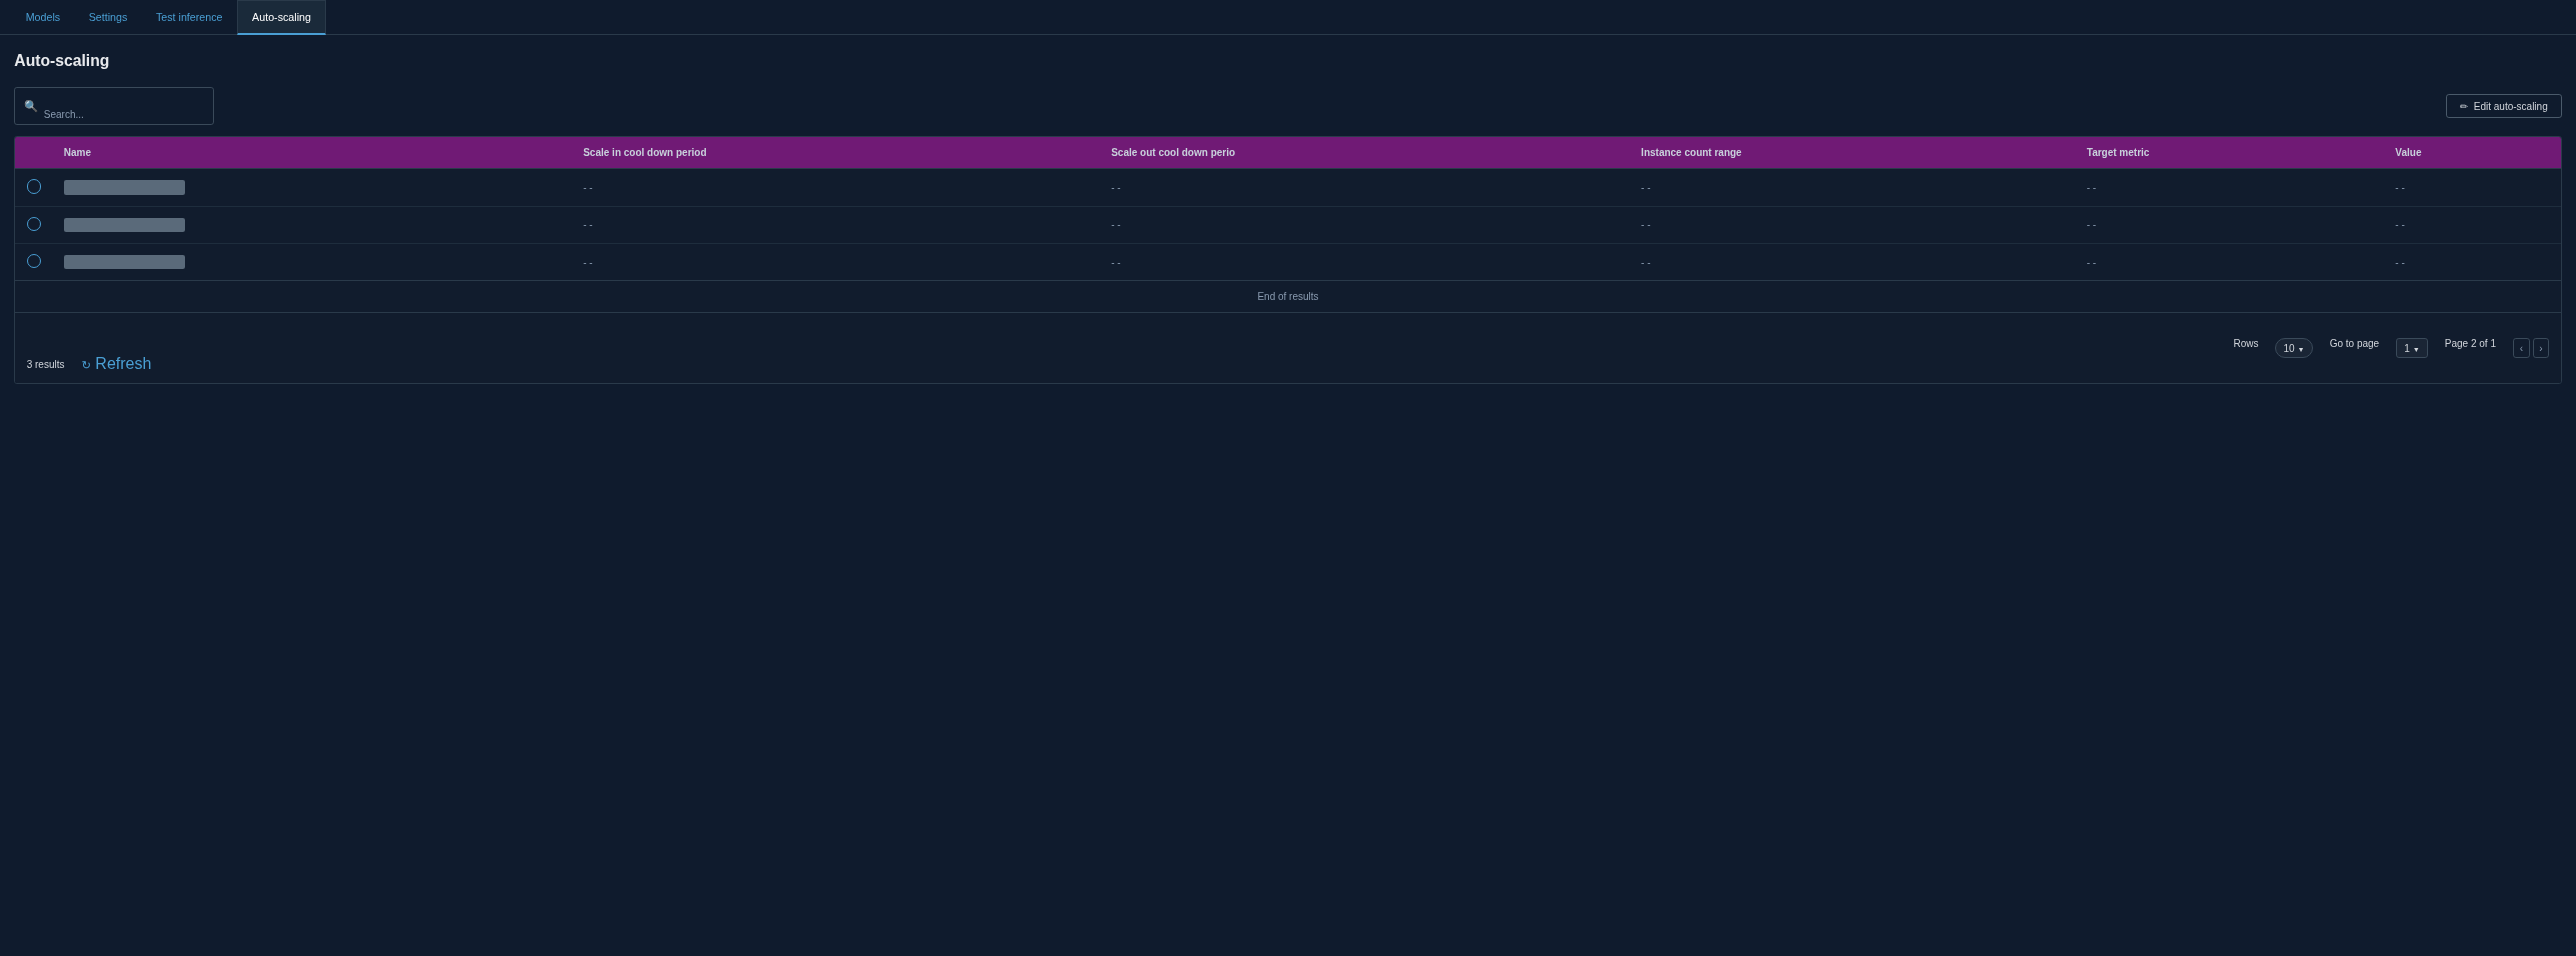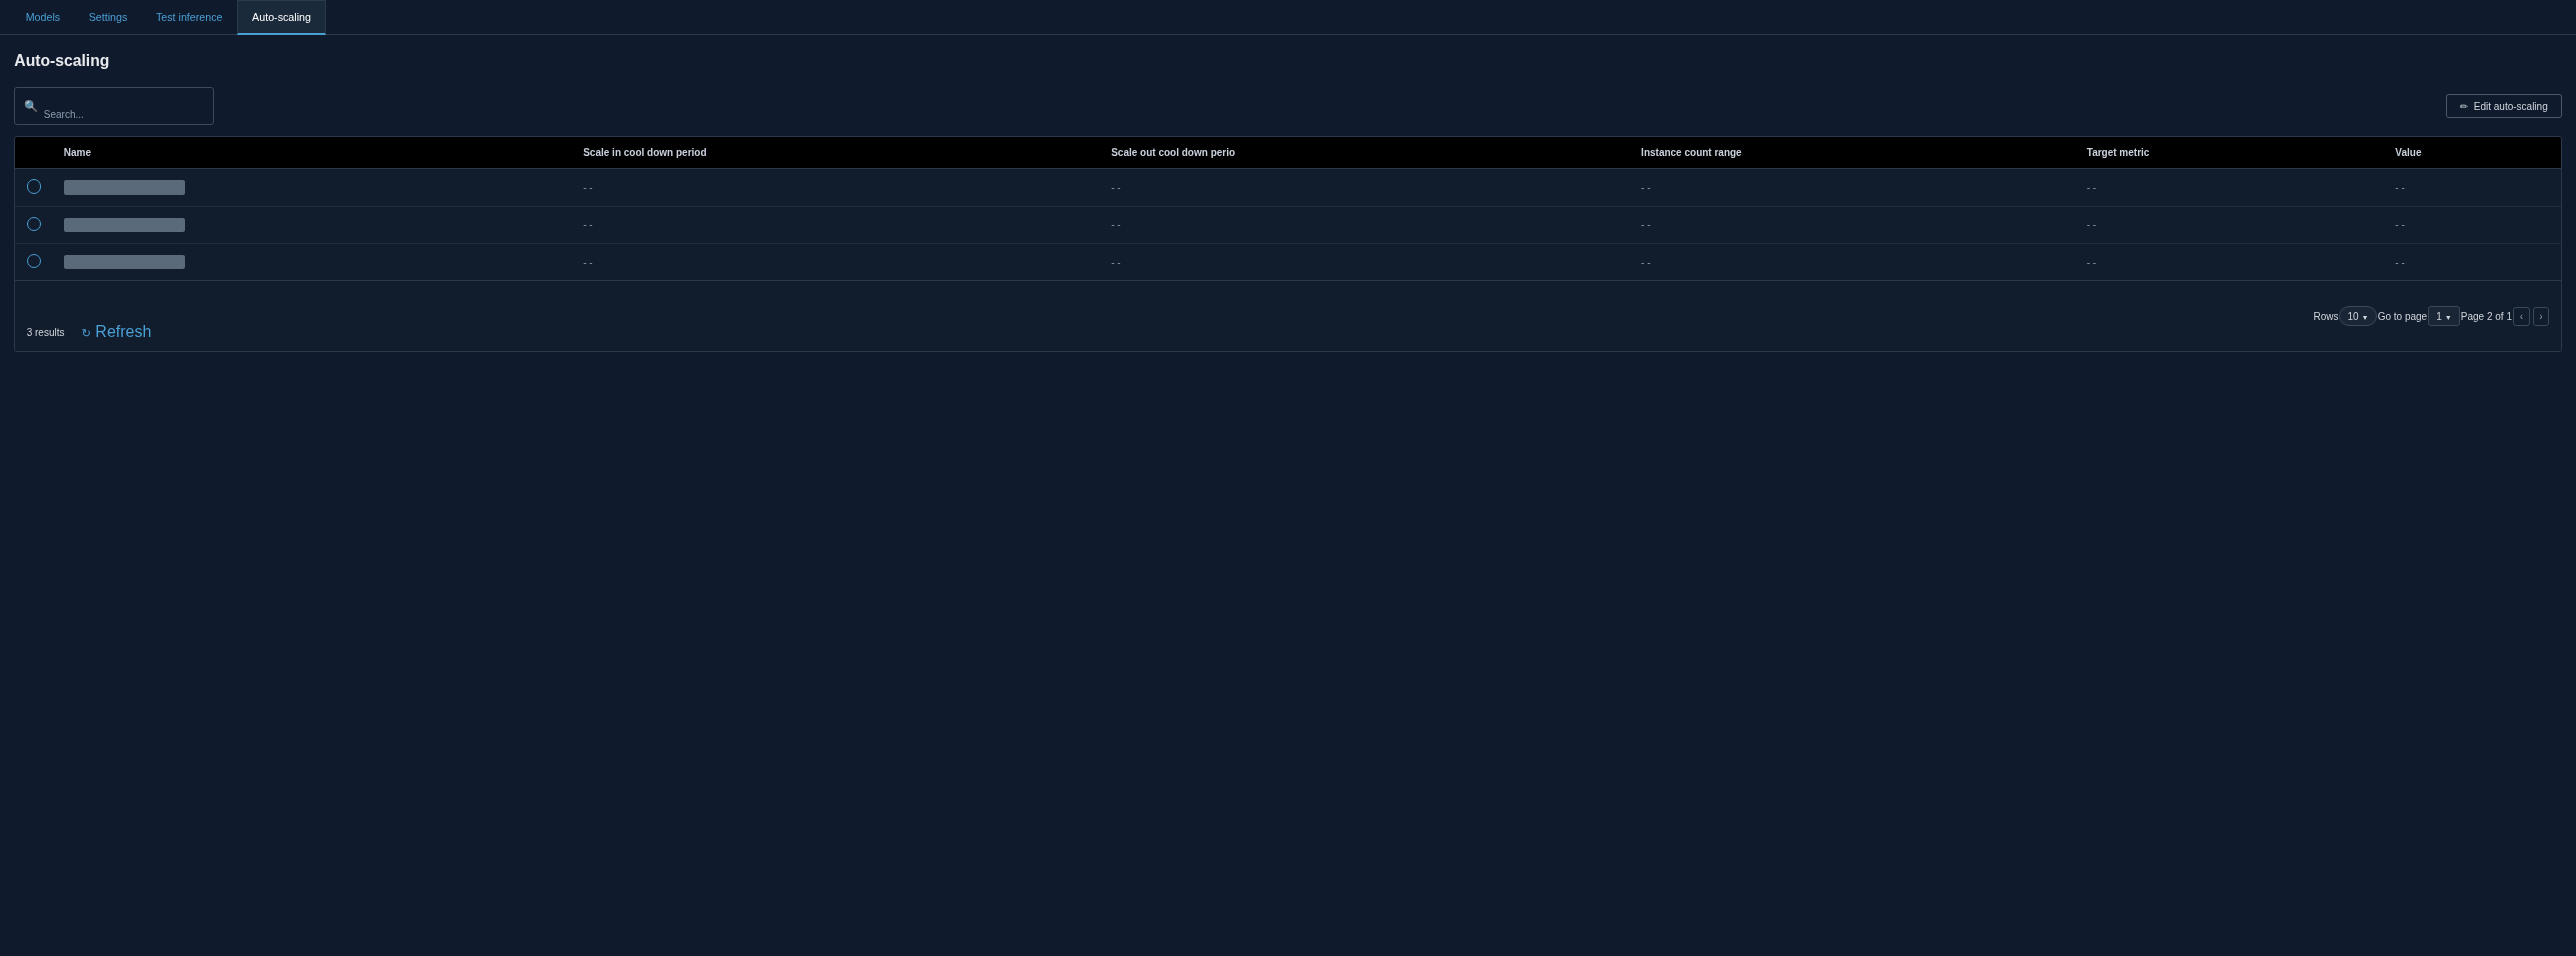--- a/index.html
+++ b/index.html
@@ -107,21 +107,21 @@
       border-radius: 2.9px;
       overflow: hidden;
     }
 
     table {
       width: 100%;
       border-collapse: collapse;
     }
 
     thead {
-      background-color: #000000;
+      background-color: #701a75;
     }
 
     thead th {
       text-align: left;
       padding: 10px 11.4px;
       font-weight: 600;
       color: #c8d0db;
       font-size: 10px;
       border-bottom: 0.7px solid #2a3a4a;
     }
@@ -206,22 +206,21 @@
       gap: 4.3px;
       color: #4a9fd4;
       cursor: pointer;
       font-size: 16px;
       background: transparent;
       border: none;
     }
 
     .footer-right {
       display: flex;
-      align-items: center;
-      gap: 1px;
+      gap: 17px;
     }
 
     .rows-label {
       color: #d1d5db;
       font-size: 10px;
     }
 
     .rows-select-container {
       display: flex;
       align-items: center;
@@ -382,20 +381,21 @@
           </td>
           <td>- -</td>
           <td>- -</td>
           <td>- -</td>
           <td>- -</td>
           <td>- -</td>
         </tr>
       </tbody>
     </table>
 
+    <div class="end-of-results">End of results</div>
 
     <div class="footer">
       <div class="footer-left">
         <span class="results-count">3 results</span>
         <button class="refresh-button">
           <span class="refresh-spin"></span>
           <span>Refresh</span>
         </button>
       </div>
 

